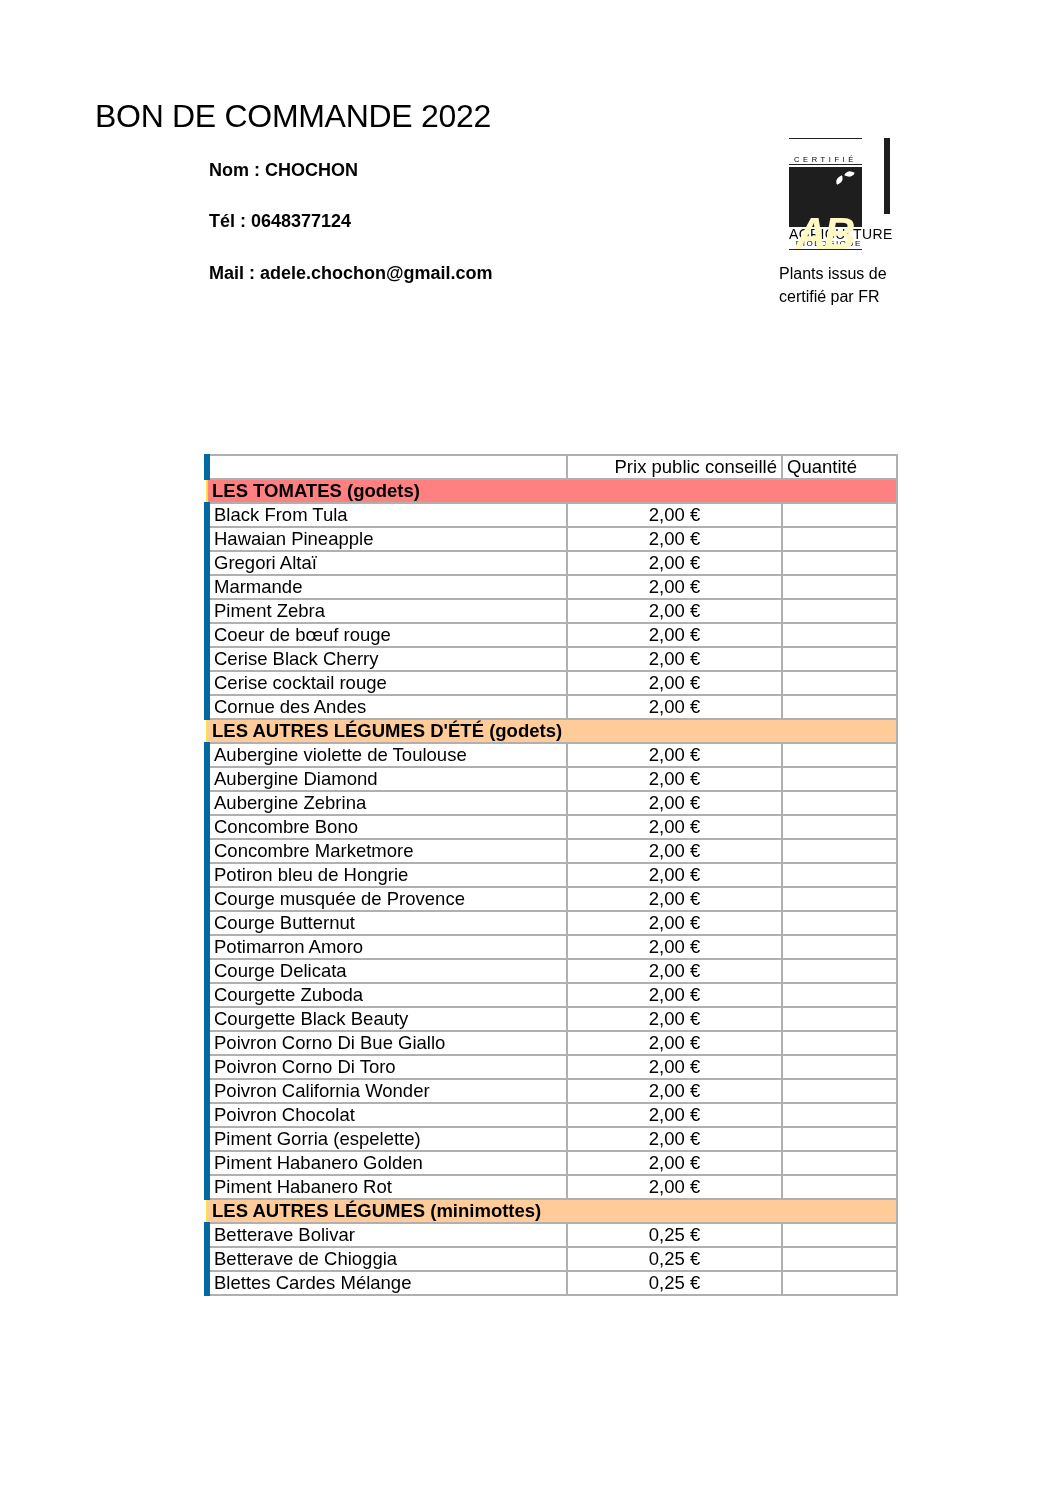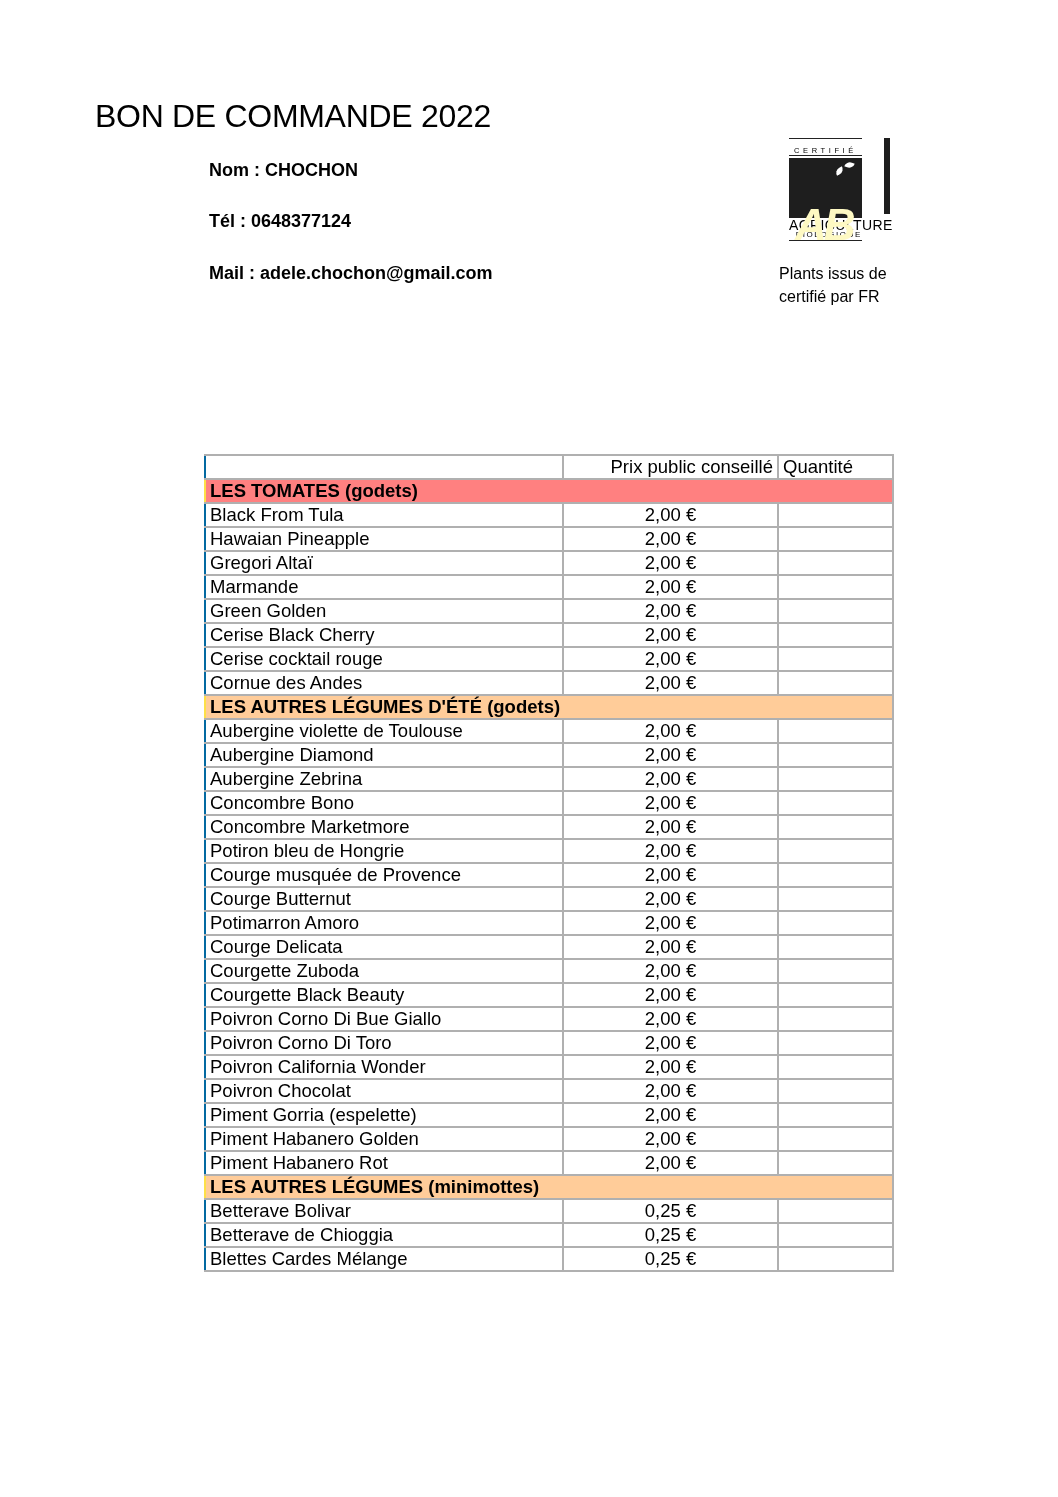--- a/index.html
+++ b/index.html
@@ -1,30 +1,30 @@
 <!DOCTYPE html>
 <html><head>
 <meta charset="utf-8">
 <style>
   html, body { margin:0; padding:0; background:#fff; }
   body { width:1058px; height:1497px; position:relative; overflow:hidden; font-family:"Liberation Sans", sans-serif; color:#000; }
   .title { position:absolute; left:95px; top:98px; font-size:32px; letter-spacing:-0.3px; }
   .info { position:absolute; left:209px; font-size:18px; font-weight:bold; }
   .logo { position:absolute; left:789px; top:138px; width:73px; }
-  .logo .cert { font-size:7.5px; letter-spacing:3.6px; text-align:center; border-top:1.5px solid #222; border-bottom:1.5px solid #222; line-height:9px; padding-top:7px; }
+  .logo .cert { font-size:7.5px; letter-spacing:3.6px; text-align:center; border-top:1.5px solid #222; border-bottom:1.5px solid #222; line-height:9px; padding-top:16px; }
   .logo .box { background:#1e1e1e; height:60px; position:relative; margin-top:2px; }
   .logo .ab { position:absolute; left:6px; top:8px; color:#fef9c3; font-size:44px; font-weight:bold; font-style:italic; letter-spacing:-3px; line-height:48px;margin-top:35px; }
   .logo .leaf { position:absolute; width:9px; height:6px; background:#fff; border-radius:6px 0 6px 0; }
   .logo .sub { font-size:14px; letter-spacing:0.4px; text-align:center; line-height:10px; margin-top:2px; }
   .logo .sub2 { font-size:8px; letter-spacing:1.6px; text-align:right; line-height:10px; border-bottom:1.5px solid #222; }
   .vbar { position:absolute; left:884px; top:138px; width:6px; height:76px; background:#1e1e1e; }
   .note { position:absolute; left:779px; top:262px; font-size:16px; line-height:23px; width:111px; overflow:hidden; white-space:nowrap; }
   table.order { position:absolute; left:204px; top:454px; border-collapse:collapse; table-layout:fixed; width:686px; }
   table.order td { border:2px solid #b0b0b0; height:22px; padding:0 4px; font-size:18.5px; line-height:22px; white-space:nowrap; overflow:hidden; }
-  table.order td:first-child { border-left:2px solid #0369a1; }
+  table.order td:first-child { border-left:6px solid #0369a1; }
   td.c1 { width:348px; }
   td.c2 { width:205px; text-align:center; }
   td.c3 { width:105px; }
   tr.hdr td { font-weight:normal; }
   tr.hdr td.c2 { text-align:right; }
   tr.cat td { font-weight:bold; border-left-color:transparent; border-right-color:transparent; }
   tr.cat td:first-child { border-left:2px solid #fde047; }
   tr.cat td:last-child { border-right:2px solid #b0b0b0; }
 </style>
 </head>
@@ -76,21 +76,26 @@
         <td class="c1">Gregori Altaï</td>
         <td class="c2">2,00 €</td>
         <td class="c3"></td>
       </tr>
       <tr>
         <td class="c1">Marmande</td>
         <td class="c2">2,00 €</td>
         <td class="c3"></td>
       </tr>
       <tr>
-        <td class="c1">Green Golden</td>
+        <td class="c1">Piment Zebra</td>
+        <td class="c2">2,00 €</td>
+        <td class="c3"></td>
+      </tr>
+      <tr>
+        <td class="c1">Coeur de bœuf rouge</td>
         <td class="c2">2,00 €</td>
         <td class="c3"></td>
       </tr>
       <tr>
         <td class="c1">Cerise Black Cherry</td>
         <td class="c2">2,00 €</td>
         <td class="c3"></td>
       </tr>
       <tr>
         <td class="c1">Cerise cocktail rouge</td>

